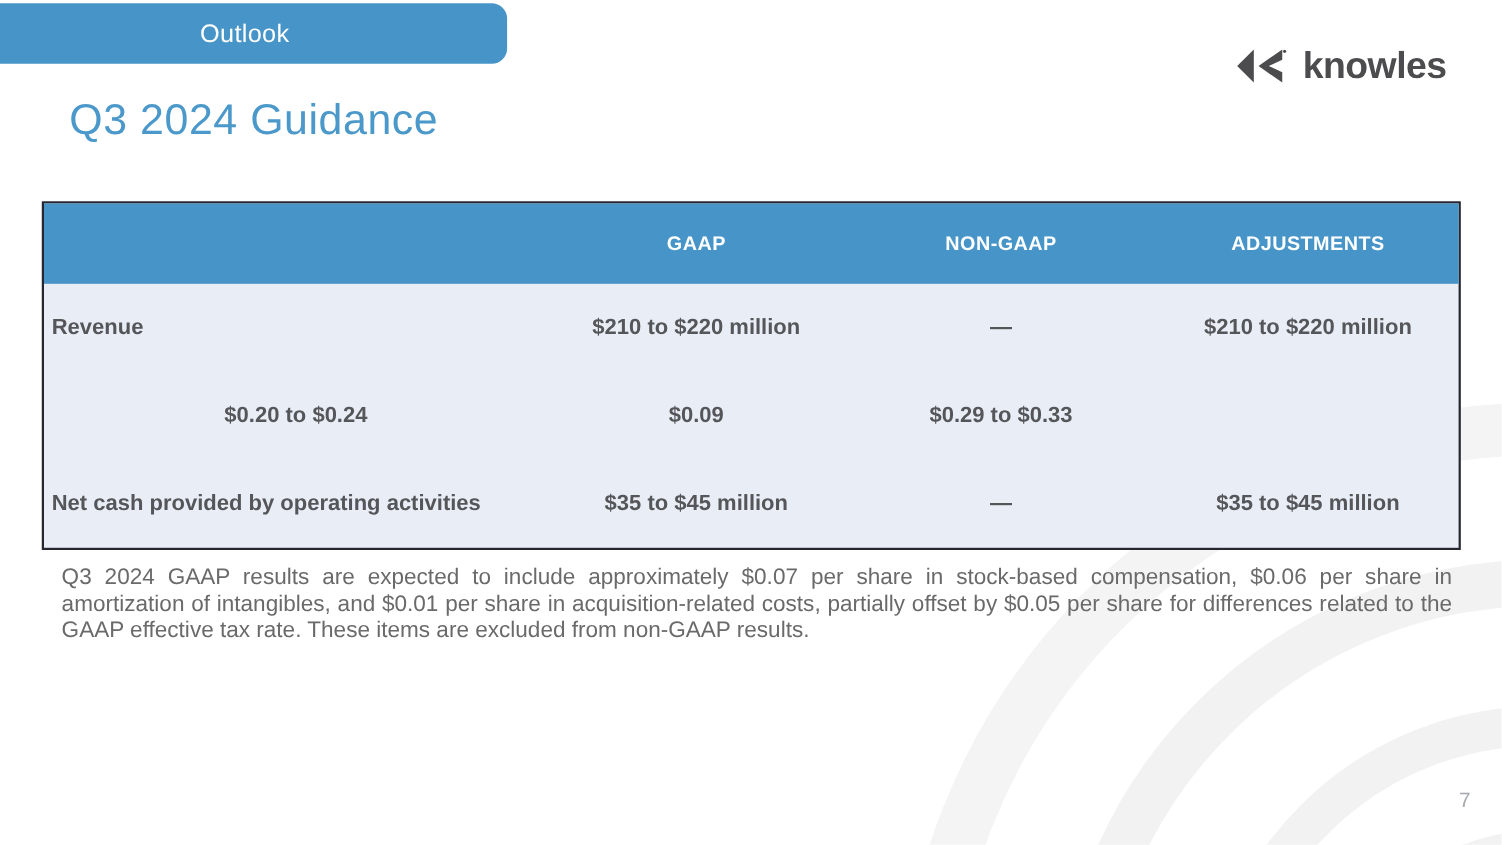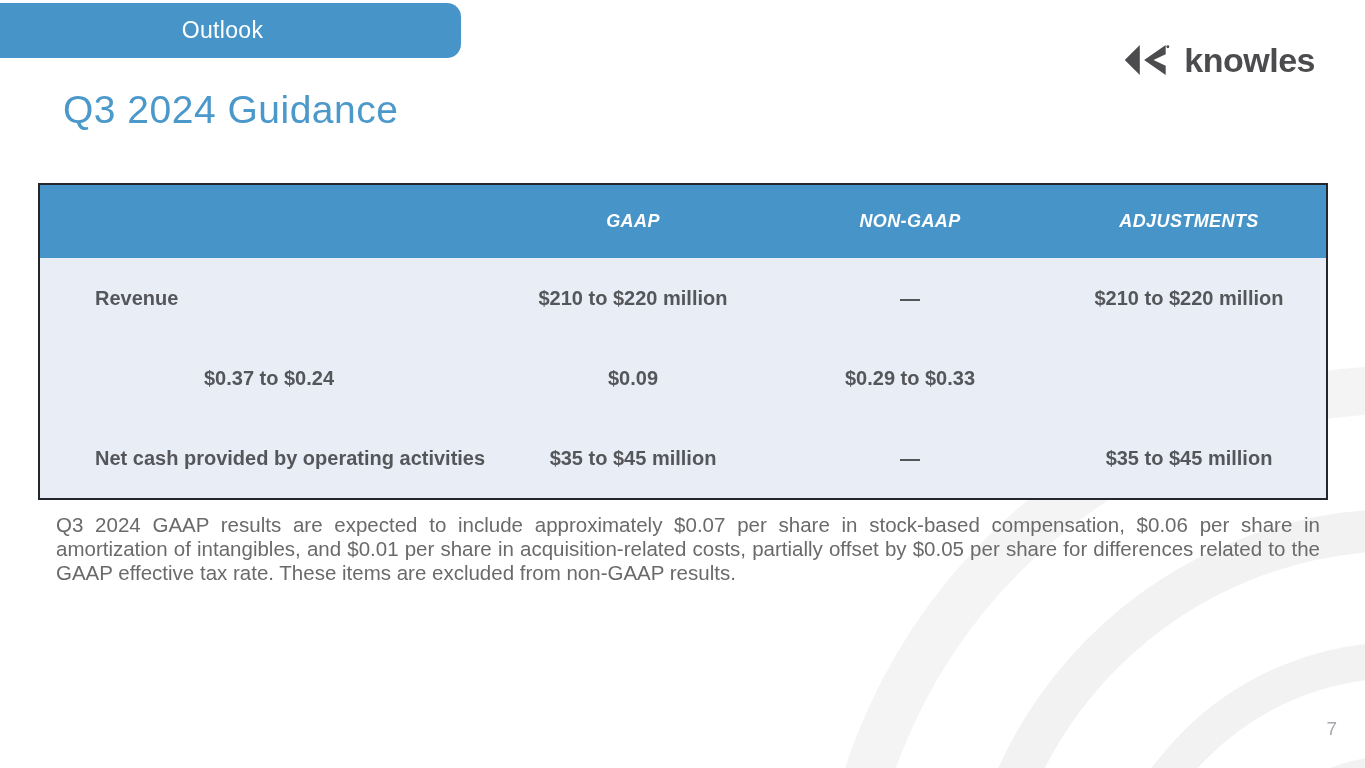--- a/index.html
+++ b/index.html
@@ -25,24 +25,24 @@
     position:absolute;left:63px;top:88px;z-index:2;
     font-size:39px;font-weight:400;color:#4b98ca;letter-spacing:.5px;
   }
   
   .guidance-table{
     position:absolute;left:38px;top:183px;width:1290px;z-index:2;
     border:2px solid #26262e;box-sizing:border-box;background:#e9eef6;
   }
   .t-row{display:grid;grid-template-columns:458px 270px 284px 274px;}
   .t-head{background:#4795c8;height:73px;align-items:center;}
-  .t-head .cell{color:#ffffff;font-size:18px;font-weight:700;letter-spacing:.4px;text-align:center;font-style:italic;}
+  .t-head .cell{color:#ffffff;font-size:18px;font-weight:700;letter-spacing:.4px;text-align:center;}
   .t-body{height:80px;align-items:center;}
   .t-body .cell{color:#55565a;font-size:20px;font-weight:700;}
-  .cell.metric{text-align:left;padding-left:7px;margin-left:48px;}
+  .cell.metric{text-align:left;padding-left:7px;}
   .cell.num{text-align:center;}
   
   .footnote{
     position:absolute;left:56px;top:513px;width:1264px;z-index:2;
     color:#6a6a6a;font-size:20.5px;line-height:24px;text-align:justify;
   }
   
   .page-number{
     position:absolute;right:28px;top:718px;z-index:2;
     color:#a6aab0;font-size:19px;
@@ -82,21 +82,21 @@
     <div class="cell num">NON-GAAP</div>
     <div class="cell num">ADJUSTMENTS</div>
   </div>
   <div class="t-row t-body">
     <div class="cell metric">Revenue</div>
     <div class="cell num">$210 to $220 million</div>
     <div class="cell num">—</div>
     <div class="cell num">$210 to $220 million</div>
   </div>
   <div class="t-row t-body">
-    <div class="cell num">$0.37 to $0.24</div>
+    <div class="cell num">$0.20 to $0.24</div>
     <div class="cell num">$0.09</div>
     <div class="cell num">$0.29 to $0.33</div>
   </div>
   <div class="t-row t-body">
     <div class="cell metric">Net cash provided by operating activities</div>
     <div class="cell num">$35 to $45 million</div>
     <div class="cell num">—</div>
     <div class="cell num">$35 to $45 million</div>
   </div>
 </div>

